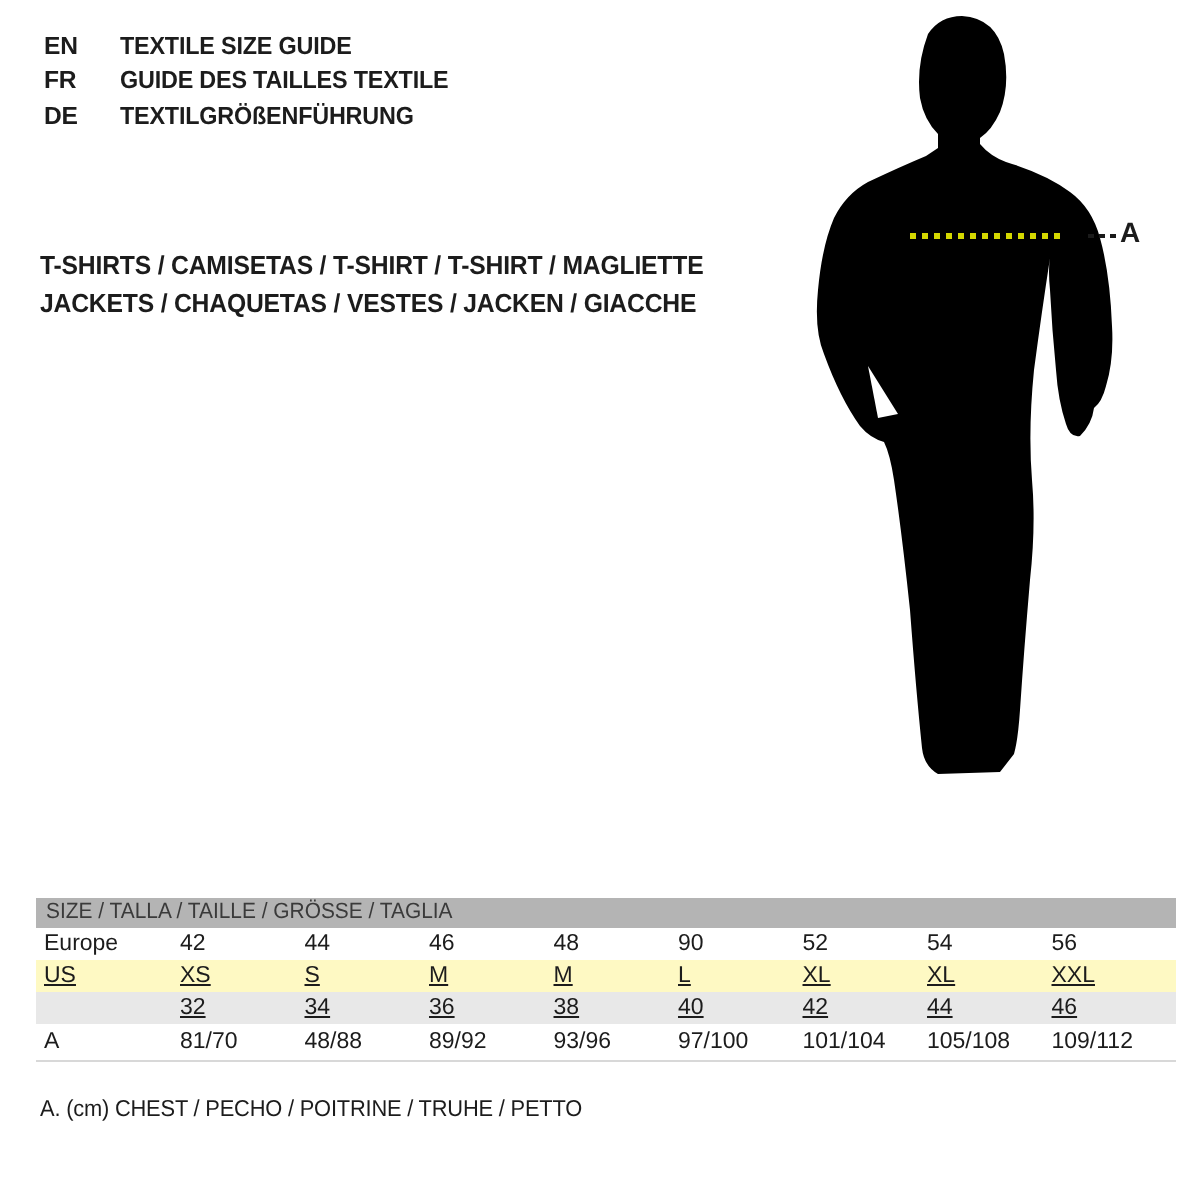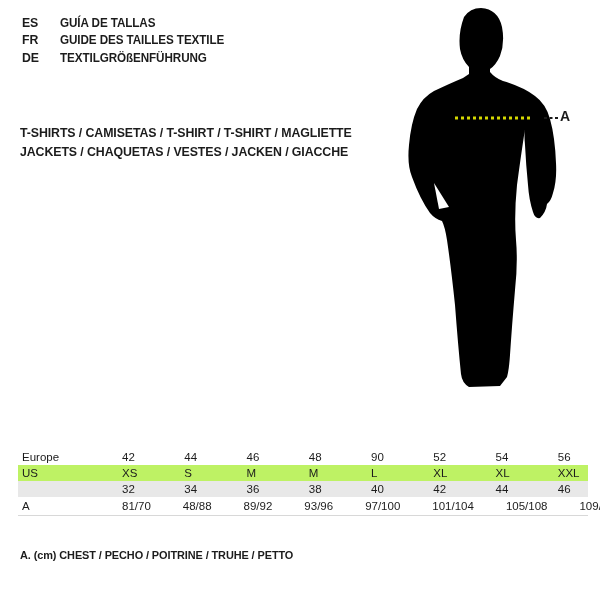--- a/index.html
+++ b/index.html
@@ -20,37 +20,37 @@
   
   .figure-wrap{position:absolute;left:403px;top:5px;width:170px;height:386px;}
   .measure-label{position:absolute;left:560px;top:108px;font-weight:700;font-size:14px;letter-spacing:0;}
 
   
   .section-title{position:absolute;left:20px;top:416px;font-weight:700;font-size:11.5px;letter-spacing:-.1px;}
 
   
   .size-table{position:absolute;left:18px;top:449px;width:570px;border-bottom:1px solid #d8d8d8;}
   .size-table-header{height:15px;line-height:15px;font-size:11px;padding-left:5px;color:#3a3a3a;}
-  .t-row{display:flex;align-items:center;height:16px;font-size:11.5px;gap:32px;}
+  .t-row{display:flex;align-items:center;height:16px;font-size:11.5px;}
   .t-row.last{height:18px;}
   .t-label{flex:0 0 68px;padding-left:4px;text-align:left;}
   .t-cell{flex:1 1 0;}
 
   
-  .footnote{position:absolute;left:20px;top:549px;font-weight:700;font-size:11.5px;letter-spacing:-.1px;}
+  .footnote{position:absolute;left:20px;top:549px;font-weight:400;font-size:11.5px;letter-spacing:-.1px;}
 </style>
 </head>
 <body>
 
 <div class="canvas">
 
   <div class="lang-block">
     <div class="lang-row">
-      <span class="lang-code">ES</span>
-      <span class="lang-label cond">GUÍA DE TALLAS</span>
+      <span class="lang-code">EN</span>
+      <span class="lang-label cond">TEXTILE SIZE GUIDE</span>
     </div>
     <div class="lang-row">
       <span class="lang-code">FR</span>
       <span class="lang-label cond">GUIDE DES TAILLES TEXTILE</span>
     </div>
     <div class="lang-row">
       <span class="lang-code">DE</span>
       <span class="lang-label cond">TEXTILGRÖßENFÜHRUNG</span>
     </div>
   </div>
@@ -77,44 +77,47 @@
            Q 59,55 57,44 Q 55,28 61,12 Q 67,3 78,3 Z" fill="#000000"></path>
       <polygon points="31,178 46,202 36,204" fill="#ffffff"></polygon>
       <line x1="52" y1="113" x2="128" y2="113" stroke-width="3" stroke-dasharray="3 3" stroke="#d4d700"></line>
       <line x1="141" y1="113" x2="156" y2="113" stroke-width="2" stroke-dasharray="3 2.5" stroke="#1a1a1a"></line>
     </svg>
   </div>
   <span class="measure-label">A</span>
 
 
   <div class="size-table">
+    <div class="size-table-header" style="background: rgb(180, 180, 180);">
+      <span class="cond">SIZE / TALLA / TAILLE / GRÖSSE / TAGLIA</span>
+    </div>
     <div id="size-table-body">
         <div class="t-row" style="background: rgb(255, 255, 255);">
           <span class="t-label">Europe</span>
           <span class="t-cell">42</span>
           <span class="t-cell">44</span>
           <span class="t-cell">46</span>
           <span class="t-cell">48</span>
           <span class="t-cell">90</span>
           <span class="t-cell">52</span>
           <span class="t-cell">54</span>
           <span class="t-cell">56</span>
         </div>
-        <div class="t-row" style="background: #bef264;">
+        <div class="t-row" style="background: #fef9c3; text-decoration: underline;">
           <span class="t-label">US</span>
           <span class="t-cell">XS</span>
           <span class="t-cell">S</span>
           <span class="t-cell">M</span>
           <span class="t-cell">M</span>
           <span class="t-cell">L</span>
           <span class="t-cell">XL</span>
           <span class="t-cell">XL</span>
           <span class="t-cell">XXL</span>
         </div>
-        <div class="t-row" style="background: rgb(232, 232, 232);">
+        <div class="t-row" style="background: rgb(232, 232, 232); text-decoration: underline;">
           <span class="t-label"></span>
           <span class="t-cell">32</span>
           <span class="t-cell">34</span>
           <span class="t-cell">36</span>
           <span class="t-cell">38</span>
           <span class="t-cell">40</span>
           <span class="t-cell">42</span>
           <span class="t-cell">44</span>
           <span class="t-cell">46</span>
         </div>

